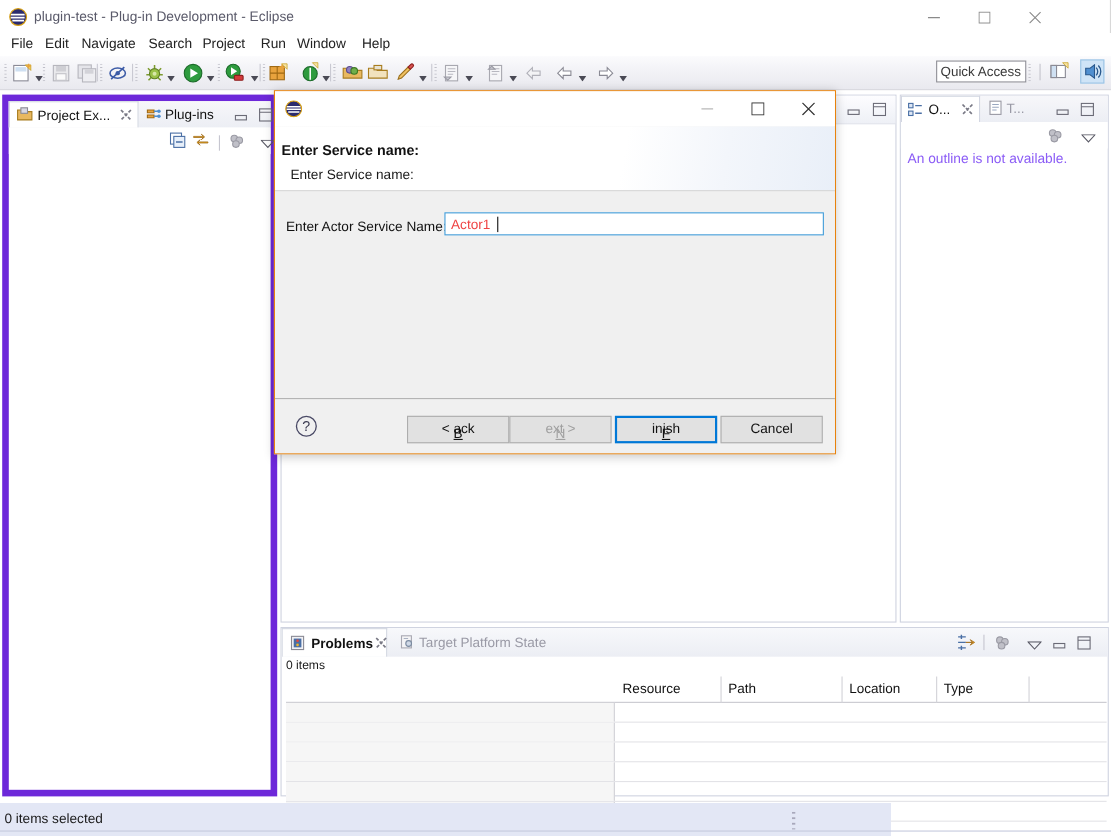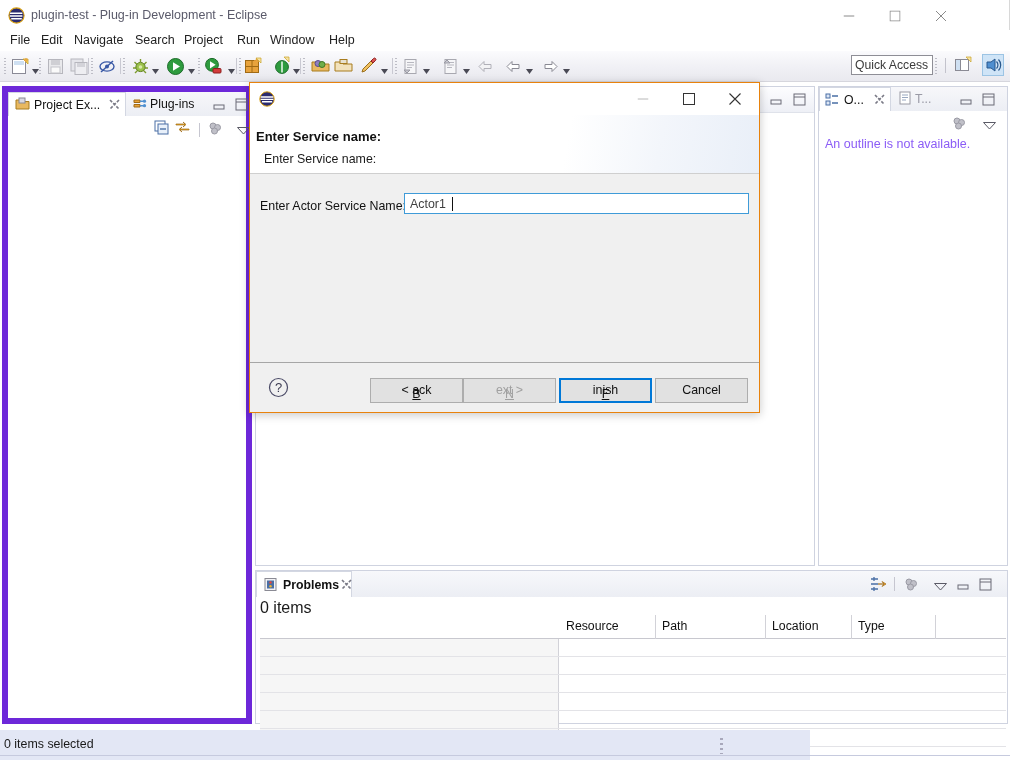--- a/index.html
+++ b/index.html
@@ -64,21 +64,21 @@
   
   .rightview { position:absolute; left:818px; top:86px; width:190px; height:480px; background:#fff;
                border:1px solid #cfd3e0; }
   .outline-msg { position:absolute; left:6px; top:50px; font-size:12.5px; color:#8b5cf6; white-space:nowrap; }
 
   
   .problems { position:absolute; left:255px; top:570px; width:753px; height:154px; background:#fff;
               border:1px solid #cfd3e0; }
   .pb-tabrow { position:absolute; left:0; top:0; width:100%; height:26px;
                background:linear-gradient(to bottom,#f7f8fb,#eceef4); }
-  .pb-count { position:absolute; left:4px; top:28px; font-size:16px; color:#1a1a1a; }
+  .pb-count { position:absolute; left:4px; top:28px; font-size:11px; color:#1a1a1a; }
   .pb-table { position:absolute; left:4px; top:44px; right:1px; bottom:0; }
   .pb-header { position:relative; height:24px; background:#fff; border-bottom:1px solid #c8c8cf; }
   .pb-col { position:absolute; top:0; height:24px; border-right:1px solid #d2d2d8; }
   .pb-col span { position:absolute; left:6px; top:4px; font-size:12.3px; color:#111; white-space:nowrap; }
   .pb-rows { position:absolute; left:0; top:24px; right:0; bottom:0; }
   .pb-row { position:relative; height:18px; border-bottom:1px solid #e3e3e7; }
   .pb-row .cell0 { position:absolute; left:0; top:0; width:299px; height:17px; background:#f6f6f6; border-right:1px solid #d2d2d8; }
 
   
   .statusbar { position:absolute; left:0; top:730px; width:810px; height:30px; background:#e3e7f5; }
@@ -98,21 +98,21 @@
   .dbtn-min { right:93px; } .dbtn-max { right:47px; } .dbtn-close { right:1px; }
   .dlg-head { position:absolute; left:0; top:32px; width:100%; height:58px;
               background:linear-gradient(100deg,#ffffff 0%,#ffffff 62%,#f3f6fb 80%,#e9eff8 100%); }
   .dlg-head-title { position:absolute; left:6px; top:14px; font-size:13px; font-weight:bold; color:#111; white-space:nowrap; }
   .dlg-head-sub { position:absolute; left:14px; top:37px; font-size:12.4px; color:#1a1a1a; white-space:nowrap; }
   .dlg-headline { position:absolute; left:0; top:90px; width:100%; height:1px; background:#cfcfcf; }
   .dlg-body { position:absolute; left:0; top:91px; width:100%; height:188px; background:#f0f0f0; }
   .field-label { position:absolute; left:10px; top:25px; font-size:12.4px; color:#111; white-space:nowrap; }
   .field-input { position:absolute; left:154px; top:19px; width:345px; height:21px;
                  background:#fff; border:1px solid #3f9bd8; }
-  .field-value { position:absolute; left:5px; top:3px; font-size:12.4px; color:#404040; white-space:nowrap; }
+  .field-value { position:absolute; left:5px; top:3px; font-size:12.4px; color:#ef4444; white-space:nowrap; }
   .caret { position:absolute; top:3px; width:1px; height:14px; background:#111; }
   .dlg-sep { position:absolute; left:0; top:279px; width:100%; height:1px; background:#a6a6a6; }
   .dlg-foot { position:absolute; left:0; top:280px; width:100%; height:49px; background:#f0f0f0; }
   .help-btn { position:absolute; left:18px; top:14px; width:21px; height:21px; }
   .wbtn2 { position:absolute; top:15px; height:25px; background:#e1e1e1; border:1px solid #adadad; }
   .wbtn2 span { position:absolute; left:0; width:100%; top:4px; text-align:center; font-size:12.4px; color:#111; white-space:nowrap; }
   .wbtn2.disabled span { color:#a0a0a0; }
   .wbtn2.default { background:#e1e1e1; border:2px solid #0078d7; }
   .u { text-decoration:underline; }
 </style>
@@ -525,20 +525,30 @@
             <circle cx="7.5" cy="5.5" r="1.2" fill="#e8453c"></circle>
             <circle cx="7.5" cy="9.3" r="1.2" fill="#f0b429"></circle>
           </svg>
         </span>
         <span class="vtab-label" style="left:26px;top:6px;color:#111;font-weight:bold">Problems</span>
         <span style="position:absolute;left:84px;top:7px">
           <svg width="11" height="11">
               <path d="M1 1l9 9M10 1L1 10" stroke="#7a7a86" stroke-width="1.6" stroke-dasharray="3 1.5"></path>
             </svg>
         </span>
+      </div>
+      <div class="vtab" style="left:100px;width:150px;height:26px">
+        <span style="position:absolute;left:6px;top:5px">
+          <svg width="15" height="15" viewBox="0 0 15 15">
+            <rect x="3" y="2" width="9" height="11" fill="#f4f4f6" stroke="#a8a8b2"></rect>
+            <circle cx="9.5" cy="9" r="2.6" fill="#cfd8e6" stroke="#7a8aa0"></circle>
+            <path d="M5 4.5h4" stroke="#a8b0c0"></path>
+          </svg>
+        </span>
+        <span class="vtab-label" style="left:25px;top:6px;color:#9a9aa6">Target Platform State</span>
       </div>
       <span style="position:absolute;left:614px;top:5px">
         <svg width="17" height="16" viewBox="0 0 17 16">
           <path d="M1 3h7M1 8h7M1 13h7" stroke="#4a6fa5" stroke-width="1.3"></path>
           <path d="M4 1v4M4 11v4" stroke="#4a6fa5" stroke-width="1.3"></path>
           <path d="M8 8h6l-2-2.5 4 2.5-4 2.5 2-2.5z" fill="#f0a830" stroke="#a06a14" stroke-width=".7"></path>
         </svg>
       </span>
       <span style="position:absolute;left:638px;top:6px;width:1px;height:14px;background:#c6c6d0"></span>
       <span style="position:absolute;left:648px;top:6px">

